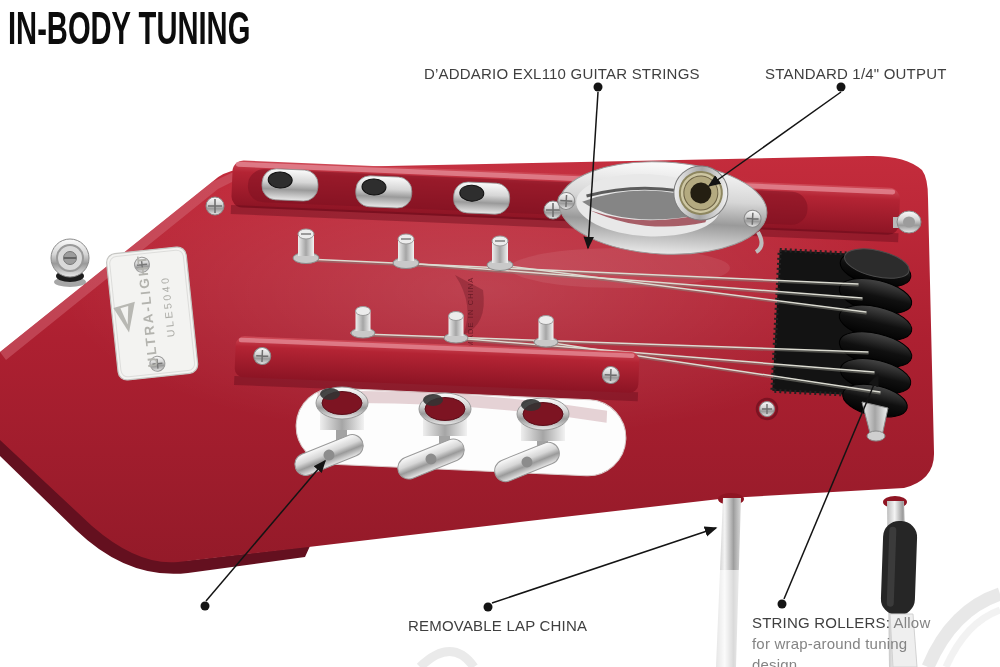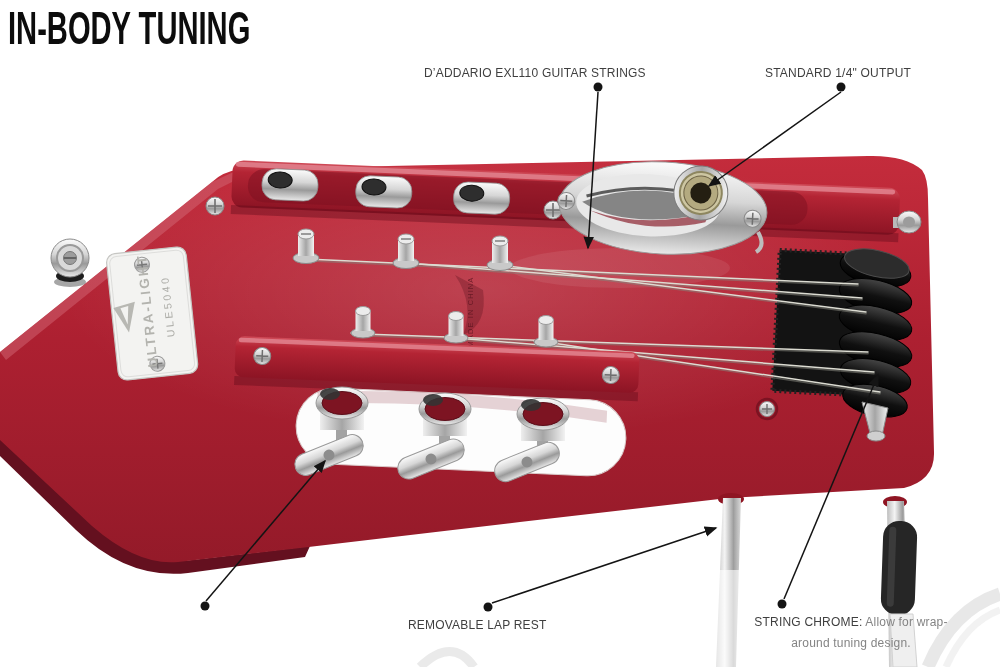--- a/index.html
+++ b/index.html
@@ -1,21 +1,21 @@
 <!DOCTYPE html>
 <html style="--label-black: #0c0c0c; --label-dark: #3f3f3f; --label-gray: #848484; --line-black: #141414; --body-red: #b02233; --body-red-light: #cb3d4c; --body-red-dark: #8c1526; --underside-maroon: #64101f; --chrome-light: #f6f6f6; --chrome-mid: #b9b9b9; --chrome-dark: #7e7e7e; --roller-black: #141414; --badge-text: #b3b3ae;"><head>
 <meta charset="utf-8">
 <style>
   html,body{margin:0;padding:0;background:#fff;}
   .canvas{position:relative;width:1000px;height:667px;background:#fff;overflow:hidden;
-          font-family:"Liberation Sans",sans-serif;text-align:center;}
+          font-family:"Liberation Sans",sans-serif;}
   .title{position:absolute;left:8px;top:0px;font-size:47px;font-weight:bold;
          letter-spacing:0px;color:var(--label-black,#0c0c0c);
          transform:scaleX(.62);transform-origin:0 0;white-space:nowrap;}
-  .callout{position:absolute;font-size:12px;letter-spacing:.2px;color:var(--label-dark,#3f3f3f);
+  .callout{position:absolute;font-size:15px;letter-spacing:.2px;color:var(--label-dark,#3f3f3f);
            line-height:21px;}
   .callout .dim{color:var(--label-gray,#848484);}
   .art{position:absolute;left:0;top:0;}
 </style>
 </head>
 <body>
 
 <div class="canvas">
 
   <div class="title">IN-BODY TUNING</div>
@@ -355,21 +355,21 @@
   </div>
 
   <div class="callout" style="left:765px;top:63px;">
     <span>STANDARD 1/4" OUTPUT</span>
   </div>
 
   <div class="callout" style="left:84px;top:614px;">
   </div>
 
   <div class="callout" style="left:408px;top:615px;">
-    <span>REMOVABLE LAP REST</span>
+    <span>REMOVABLE LAP CHINA</span>
   </div>
 
   <div class="callout" style="left:752px;top:612px;width:198px;">
-    <span>STRING CHROME:</span>
+    <span>STRING ROLLERS:</span>
     <span class="dim">Allow for wrap-around tuning design.</span>
   </div>
 
 </div>
 
 </body></html>

